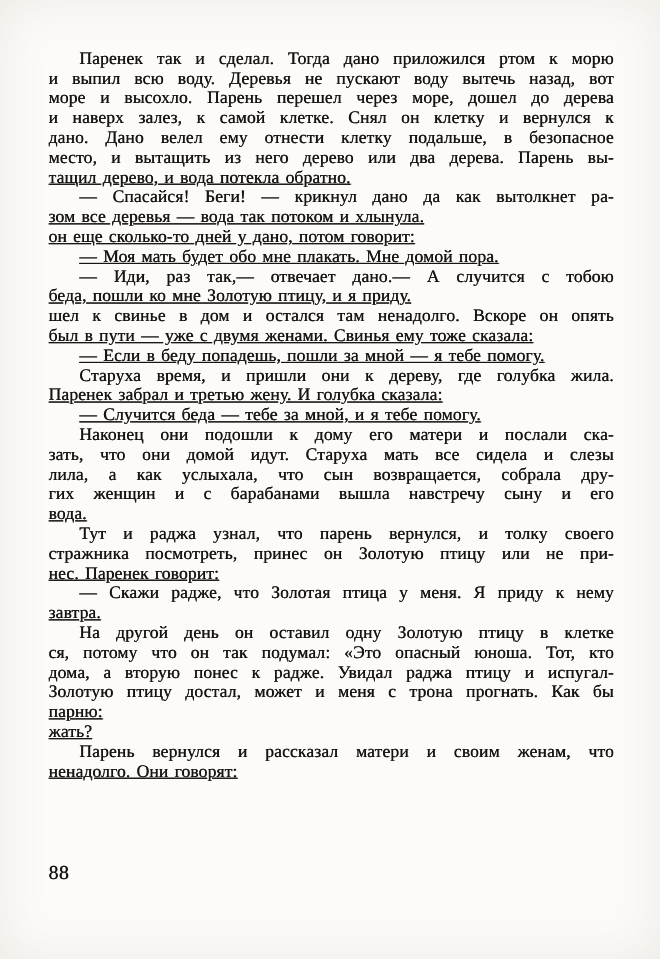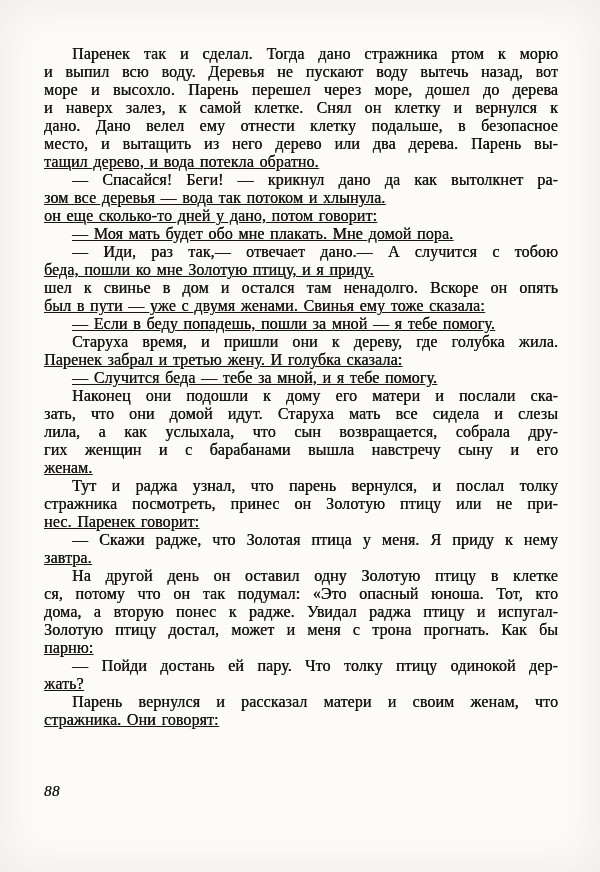--- a/index.html
+++ b/index.html
@@ -31,32 +31,31 @@
     letter-spacing: 0.1px;
     word-spacing: 1.5px;
     text-shadow: 0.3px 0 0 currentColor; 
     white-space: normal;
   }
   .line.first { text-indent: 28px; }
   .line.last  { text-align-last: left; text-decoration: underline; }
   .page-number {
     position: absolute;
     left: 44px; top: 783px;
-    font-size: 15px;
+    font-size: 18px;
     letter-spacing: 0.5px;
     text-shadow: 0.3px 0 0 currentColor;
-    font-style: italic;
   }
 </style>
 </head>
 <body>
 
 <div class="page" style="background: rgb(252, 251, 248); color: rgb(23, 22, 19);">
   <main class="text-block" id="text-block">
-      <div class="line first">Паренек так и сделал. Тогда дано стражника ртом к морю</div>
+      <div class="line first">Паренек так и сделал. Тогда дано приложился ртом к морю</div>
       <div class="line">и выпил всю воду. Деревья не пускают воду вытечь назад, вот</div>
       <div class="line">море и высохло. Парень перешел через море, дошел до дерева</div>
       <div class="line">и наверх залез, к самой клетке. Снял он клетку и вернулся к</div>
       <div class="line">дано. Дано велел ему отнести клетку подальше, в безопасное</div>
       <div class="line">место, и вытащить из него дерево или два дерева. Парень вы-</div>
       <div class="line last">тащил дерево, и вода потекла обратно.</div>
       <div class="line first">— Спасайся! Беги! — крикнул дано да как вытолкнет ра-</div>
       <div class="line last">зом все деревья — вода так потоком и хлынула.</div>
       <div class="line last">он еще сколько-то дней у дано, потом говорит:</div>
       <div class="line first last">— Моя мать будет обо мне плакать. Мне домой пора.</div>
@@ -65,30 +64,29 @@
       <div class="line">шел к свинье в дом и остался там ненадолго. Вскоре он опять</div>
       <div class="line last">был в пути — уже с двумя женами. Свинья ему тоже сказала:</div>
       <div class="line first last">— Если в беду попадешь, пошли за мной — я тебе помогу.</div>
       <div class="line first">Старуха время, и пришли они к дереву, где голубка жила.</div>
       <div class="line last">Паренек забрал и третью жену. И голубка сказала:</div>
       <div class="line first last">— Случится беда — тебе за мной, и я тебе помогу.</div>
       <div class="line first">Наконец они подошли к дому его матери и послали ска-</div>
       <div class="line">зать, что они домой идут. Старуха мать все сидела и слезы</div>
       <div class="line">лила, а как услыхала, что сын возвращается, собрала дру-</div>
       <div class="line">гих женщин и с барабанами вышла навстречу сыну и его</div>
-      <div class="line last">женам.</div>
-      <div class="line first">Тут и раджа узнал, что парень вернулся, и послал толку</div>
+      <div class="line last">вода.</div>
+      <div class="line first">Тут и раджа узнал, что парень вернулся, и толку своего</div>
       <div class="line">стражника посмотреть, принес он Золотую птицу или не при-</div>
       <div class="line last">нес. Паренек говорит:</div>
       <div class="line first">— Скажи радже, что Золотая птица у меня. Я приду к нему</div>
       <div class="line last">завтра.</div>
       <div class="line first">На другой день он оставил одну Золотую птицу в клетке</div>
       <div class="line">ся, потому что он так подумал: «Это опасный юноша. Тот, кто</div>
       <div class="line">дома, а вторую понес к радже. Увидал раджа птицу и испугал-</div>
       <div class="line">Золотую птицу достал, может и меня с трона прогнать. Как бы</div>
       <div class="line last">парню:</div>
-      <div class="line first">— Пойди достань ей пару. Что толку птицу одинокой дер-</div>
       <div class="line last">жать?</div>
       <div class="line first">Парень вернулся и рассказал матери и своим женам, что</div>
-      <div class="line last">стражника. Они говорят:</div>
+      <div class="line last">ненадолго. Они говорят:</div>
     </main>
   <div class="page-number">88</div>
 </div>
 
 </body></html>

